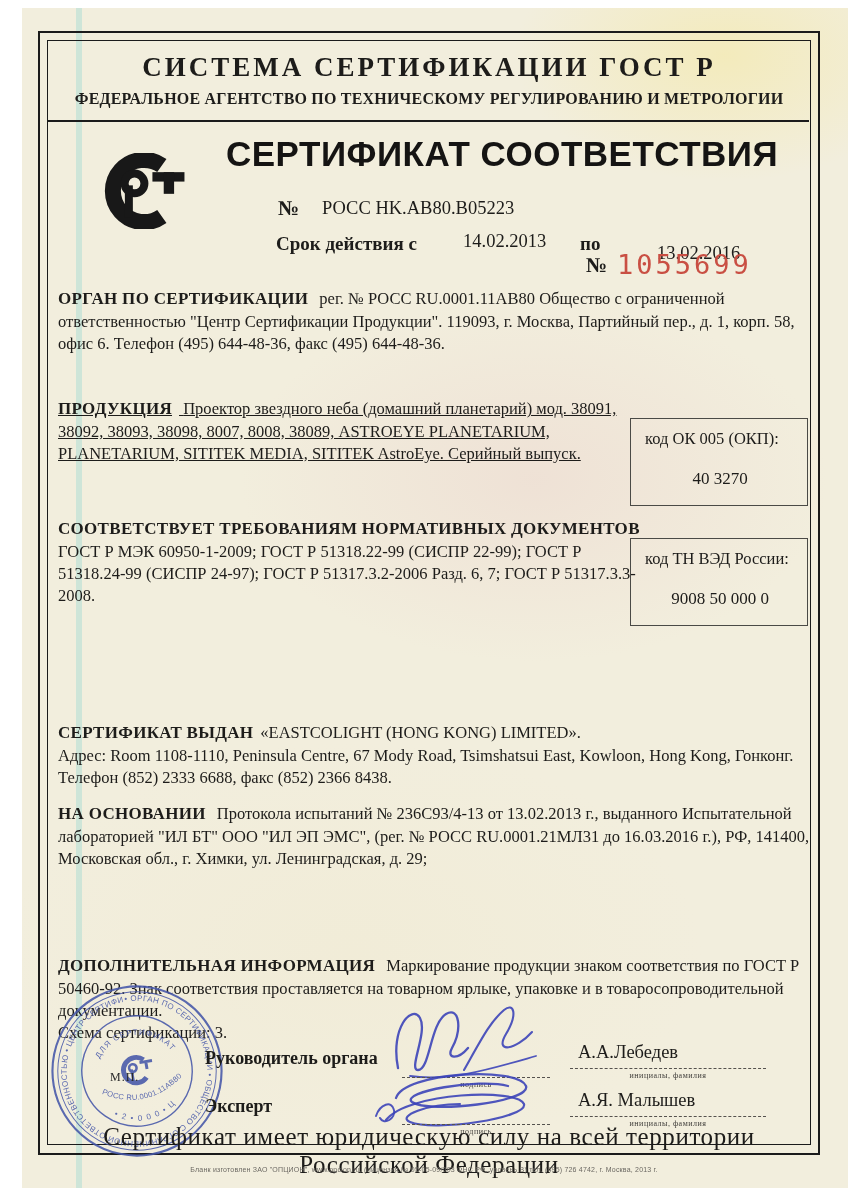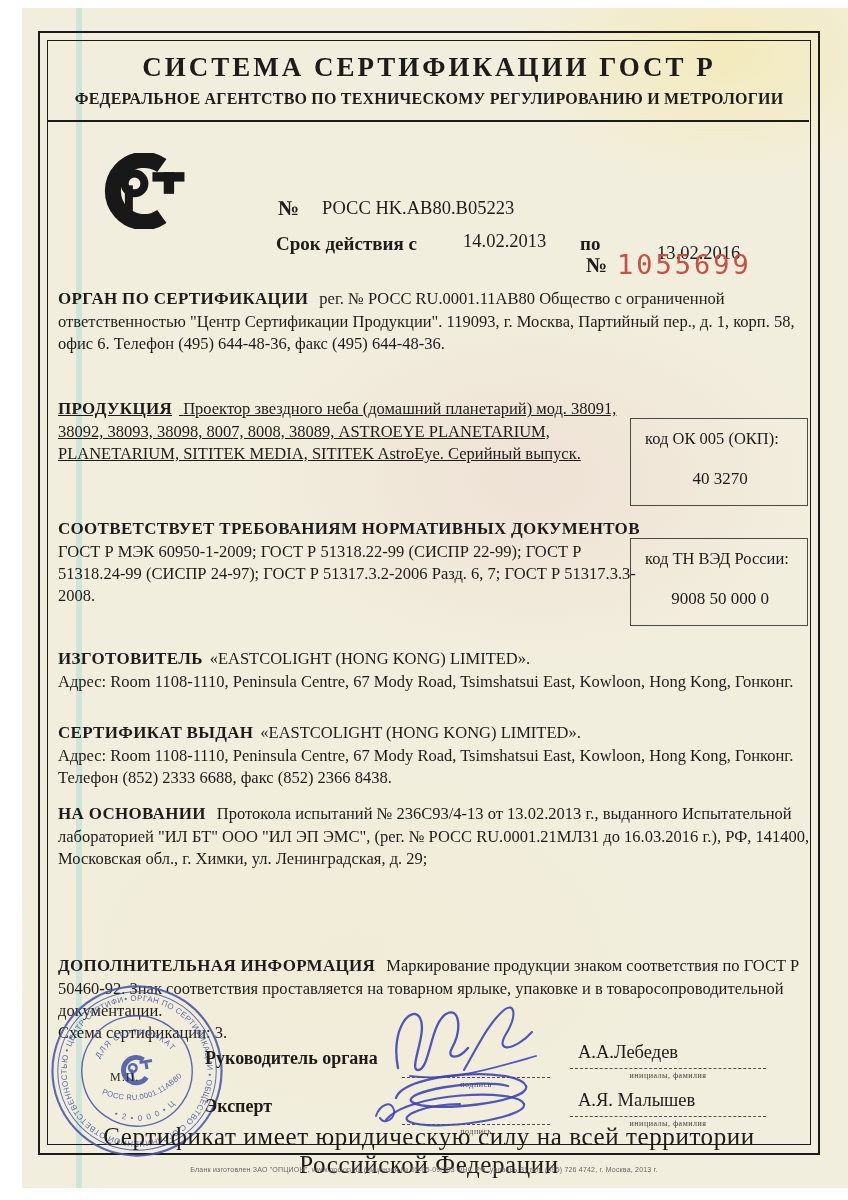--- a/index.html
+++ b/index.html
@@ -57,20 +57,21 @@
       <path d="M72,13 A33,33 0 1 0 72,67" stroke-width="17"></path>
       <circle cx="43" cy="32" r="10.5" stroke-width="8.5"></circle>
       <path d="M37,34 L37,68" stroke-width="8.5"></path>
     </g>
     <g fill="#181818">
       <rect x="62" y="20" width="34" height="10"></rect>
       <rect x="74" y="20" width="11" height="23"></rect>
     </g>
   </svg>
 
+  <div class="abs cert-title">СЕРТИФИКАТ СООТВЕТСТВИЯ</div>
   <span class="abs no-label" style="left:278px;top:196px;">№</span>
   <span class="abs serif18" style="left:322px;top:198px;">РОСС HK.AB80.B05223</span>
 
   <span class="abs bold-serif" style="left:276px;top:233px;">Срок действия  с</span>
   <span class="abs serif18" style="left:463px;top:231px;">14.02.2013</span>
   <span class="abs bold-serif" style="left:580px;top:233px;">по</span>
   <span class="abs serif18" style="left:657px;top:243px;">13.02.2016</span>
 
   <span class="abs no-label" style="left:586px;top:253px;">№</span>
   <span class="abs blank-no" style="left:617px;top:249px;">1055699</span>
@@ -91,24 +92,20 @@
 
   <p class="abs sect" style="left:58px;top:518px;width:590px;">
     <span class="slabel">СООТВЕТСТВУЕТ ТРЕБОВАНИЯМ НОРМАТИВНЫХ ДОКУМЕНТОВ</span>
     <span>ГОСТ Р МЭК 60950-1-2009; ГОСТ Р 51318.22-99 (СИСПР 22-99); ГОСТ Р 51318.24-99 (СИСПР 24-97); ГОСТ Р 51317.3.2-2006 Разд. 6, 7; ГОСТ Р 51317.3.3-2008.</span>
   </p>
   <div class="abs codebox" style="left:630px;top:538px;width:150px;height:62px;">
     <span>код ТН ВЭД России:</span>
     <span class="cval">9008 50 000 0</span>
   </div>
 
-  <p class="abs sect" style="left:58px;top:648px;width:752px;">
-    <span class="slabel">ИЗГОТОВИТЕЛЬ</span><span>«EASTCOLIGHT (HONG KONG) LIMITED».</span><br>
-    <span>Адрес: Room 1108-1110, Peninsula Centre, 67 Mody Road, Tsimshatsui East, Kowloon, Hong Kong, Гонконг.</span>
-  </p>
 
   <p class="abs sect" style="left:58px;top:722px;width:752px;">
     <span class="slabel">СЕРТИФИКАТ ВЫДАН</span><span>«EASTCOLIGHT (HONG KONG) LIMITED».</span><br>
     <span>Адрес: Room 1108-1110, Peninsula Centre, 67 Mody Road, Tsimshatsui East, Kowloon, Hong Kong, Гонконг. Телефон (852) 2333 6688, факс (852) 2366 8438.</span>
   </p>
 
   <p class="abs sect" style="left:58px;top:803px;width:752px;">
     <span class="slabel">НА ОСНОВАНИИ</span>
     <span>Протокола испытаний № 236С93/4-13 от 13.02.2013 г., выданного Испытательной лабораторией "ИЛ БТ" ООО "ИЛ ЭП ЭМС", (рег. № РОСС RU.0001.21МЛ31 до 16.03.2016 г.), РФ, 141400, Московская обл., г. Химки, ул. Ленинградская, д. 29;</span>
   </p>

